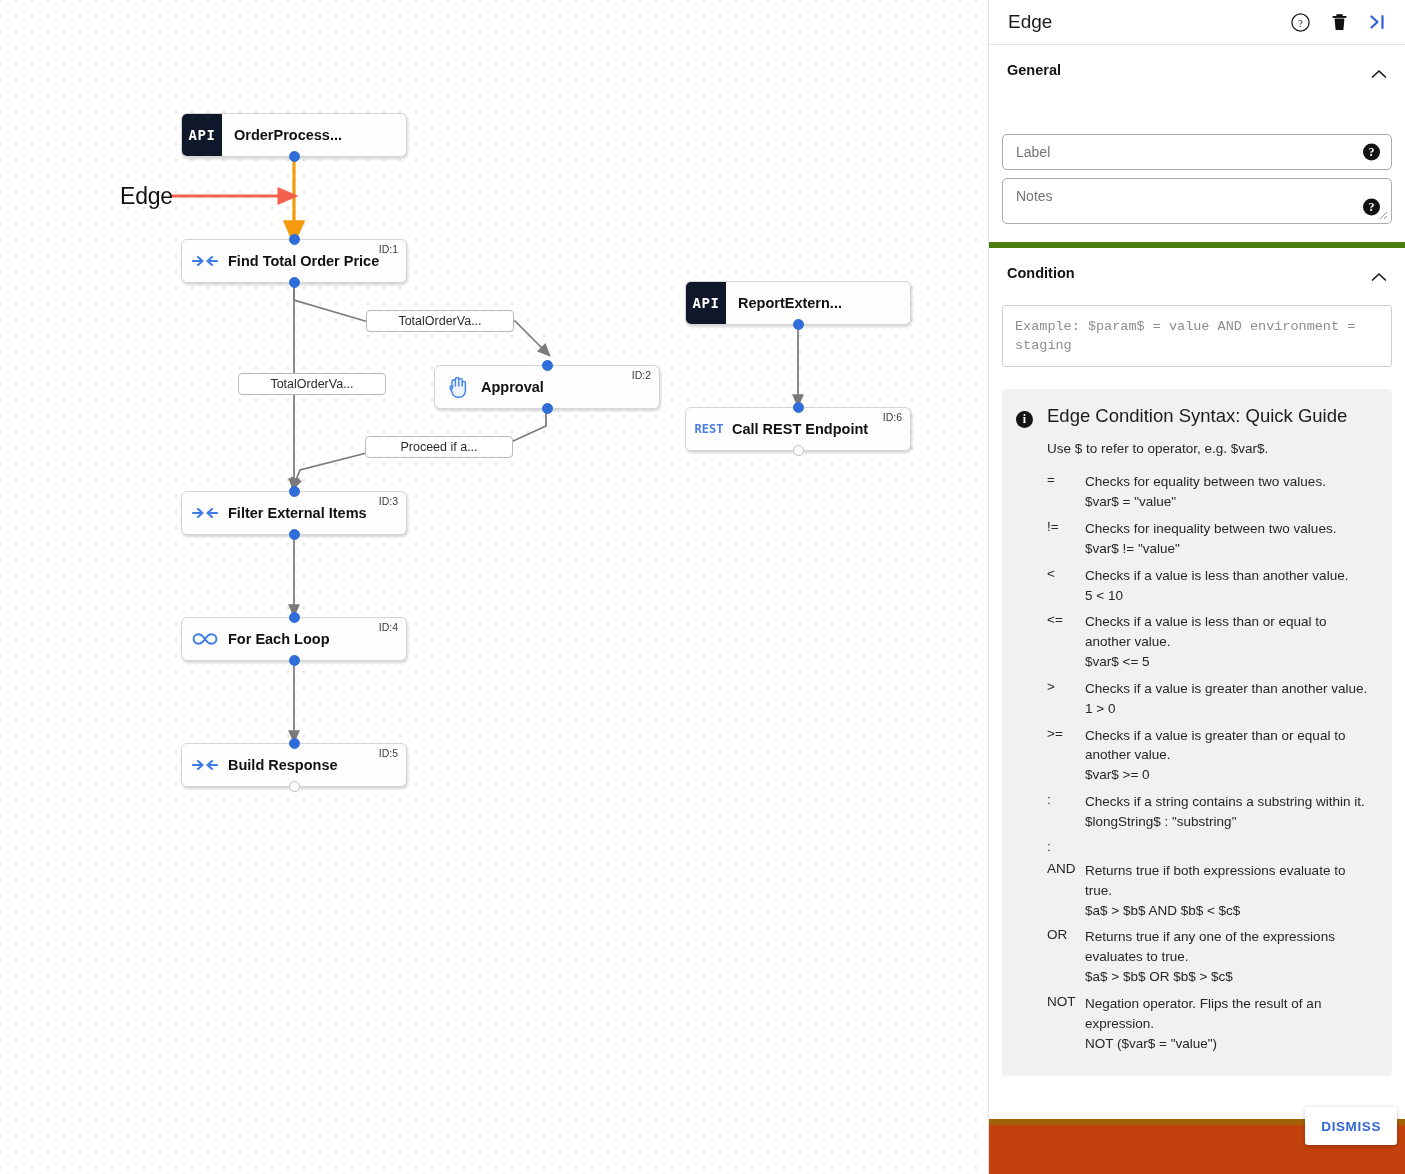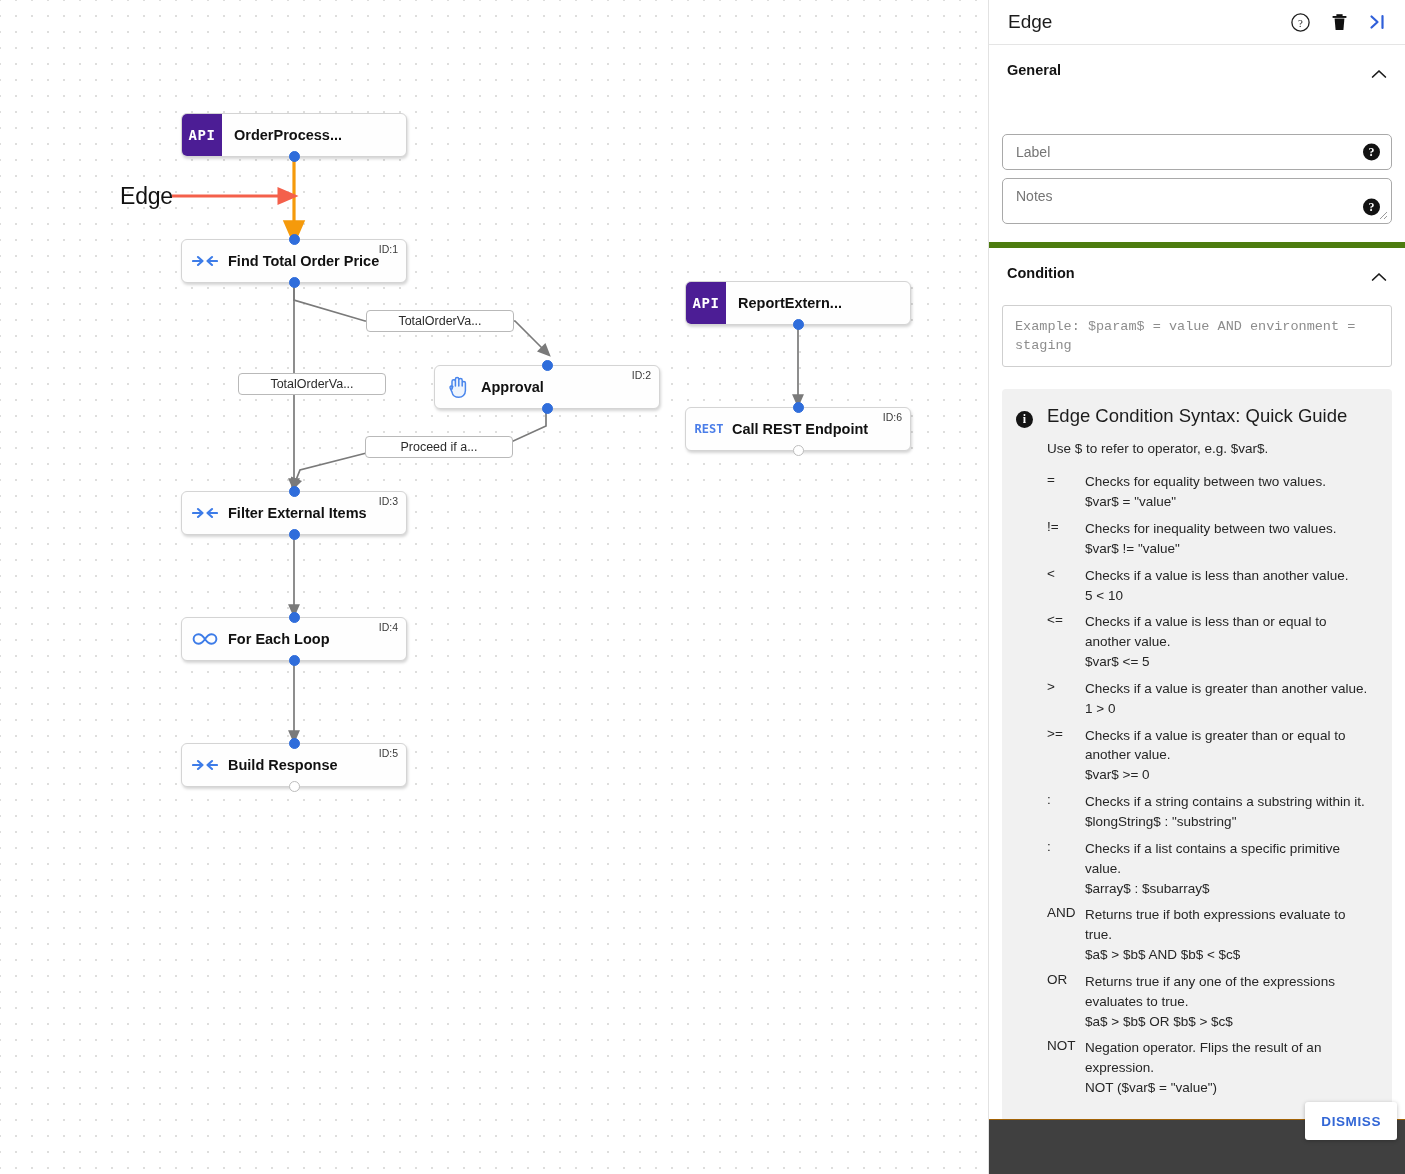--- a/index.html
+++ b/index.html
@@ -37,21 +37,21 @@
     font-size: 14.5px; font-weight: bold; color: #111;
     white-space: nowrap;
   }
   .node .nid {
     position: absolute; right: 8px; top: 3px;
     font-size: 10.5px; color: #3a3a3a; font-weight: normal;
   }
   
   .badge-api {
     width: 40px; height: 100%;
-    background: #4c1d95;
+    background: #0f172a;
     border-radius: 5px 0 0 5px;
     display: flex; align-items: center; justify-content: center;
     color: #fff; font-family: "DejaVu Sans Mono", monospace;
     font-size: 14px; font-weight: bold; letter-spacing: 0.5px;
     flex: 0 0 40px;
   }
   .badge-rest {
     width: 46px; flex: 0 0 46px; text-align: center;
     color: #4a7de8; font-family: "DejaVu Sans Mono", monospace;
     font-size: 12px; font-weight: bold;
@@ -188,22 +188,22 @@
   .op-row { display: flex; margin-bottom: 7px; }
   .op-sym {
     flex: 0 0 38px; font-size: 13.5px; color: #262626; padding-top: 0px;
   }
   .op-txt { flex: 1; font-size: 13.5px; color: #262626; line-height: 1.47; }
   .op-ex { font-size: 13.5px; color: #262626; line-height: 1.47; }
 
   .panel-footer {
     position: absolute; left: 0; bottom: 0;
     width: 417px; height: 55px;
-    border-top: 1px solid #a16207;
-    background: #404040;
+    border-top: 6px solid #a16207;
+    background: #c2410c;
   }
   .dismiss-card {
     position: absolute; right: 9px; top: -18px;
     background: #ffffff;
     box-shadow: 0 1px 4px rgba(0,0,0,0.26);
     border-radius: 3px;
     padding: 10px 16px;
   }
   .dismiss-card span {
     color: #3367d6; font-size: 13.5px; font-weight: bold; letter-spacing: 0.6px;
@@ -453,24 +453,20 @@
                 </div>
                 <div class="op-row">
                   <div class="op-sym">:</div>
                   <div style="flex: 1 1 0%;">
                     <div class="op-txt">Checks if a string contains a substring within it.</div>
                     <div class="op-ex">$longString$ : "substring"</div>
                   </div>
                 </div>
                 <div class="op-row">
                   <div class="op-sym">:</div>
-                  <div style="flex: 1 1 0%;">
-                    <div class="op-txt">Checks if a list contains a specific primitive value.</div>
-                    <div class="op-ex">$array$ : $subarray$</div>
-                  </div>
                 </div>
                 <div class="op-row">
                   <div class="op-sym">AND</div>
                   <div style="flex: 1 1 0%;">
                     <div class="op-txt">Returns true if both expressions evaluate to true.</div>
                     <div class="op-ex">$a$ &gt; $b$ AND $b$ &lt; $c$</div>
                   </div>
                 </div>
                 <div class="op-row">
                   <div class="op-sym">OR</div>

